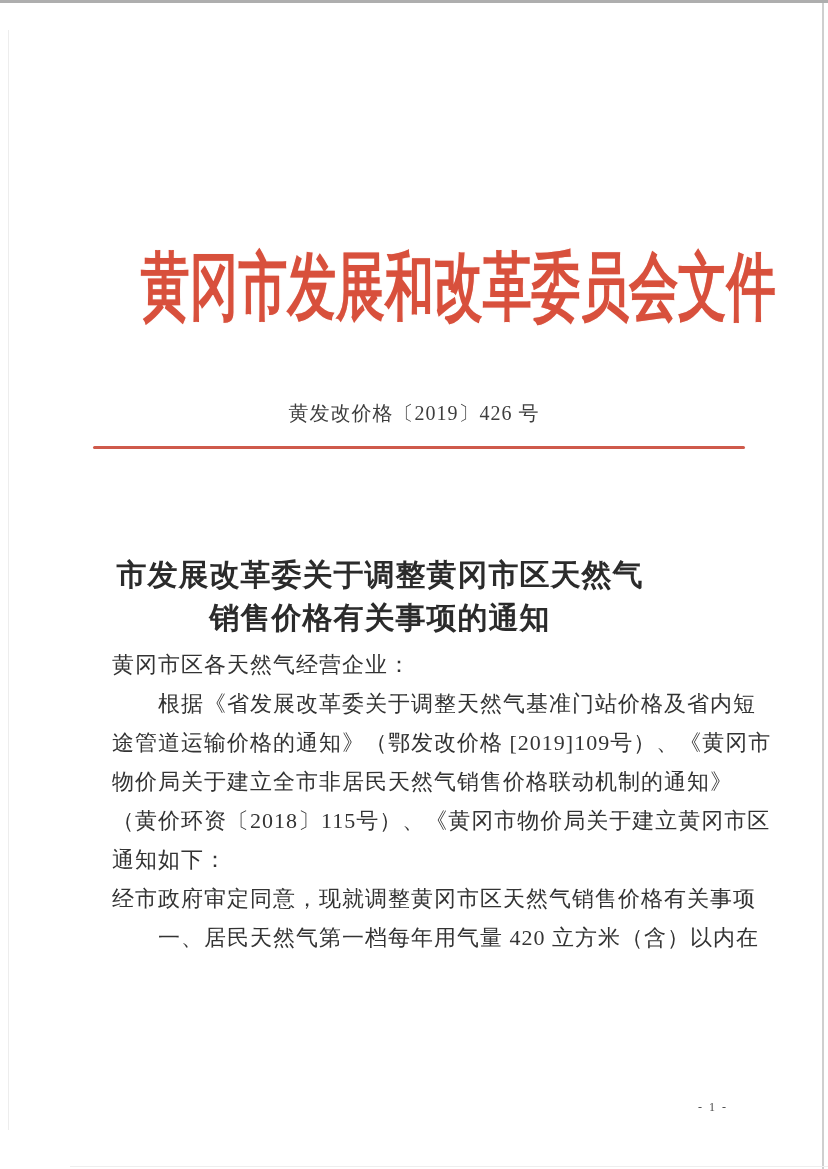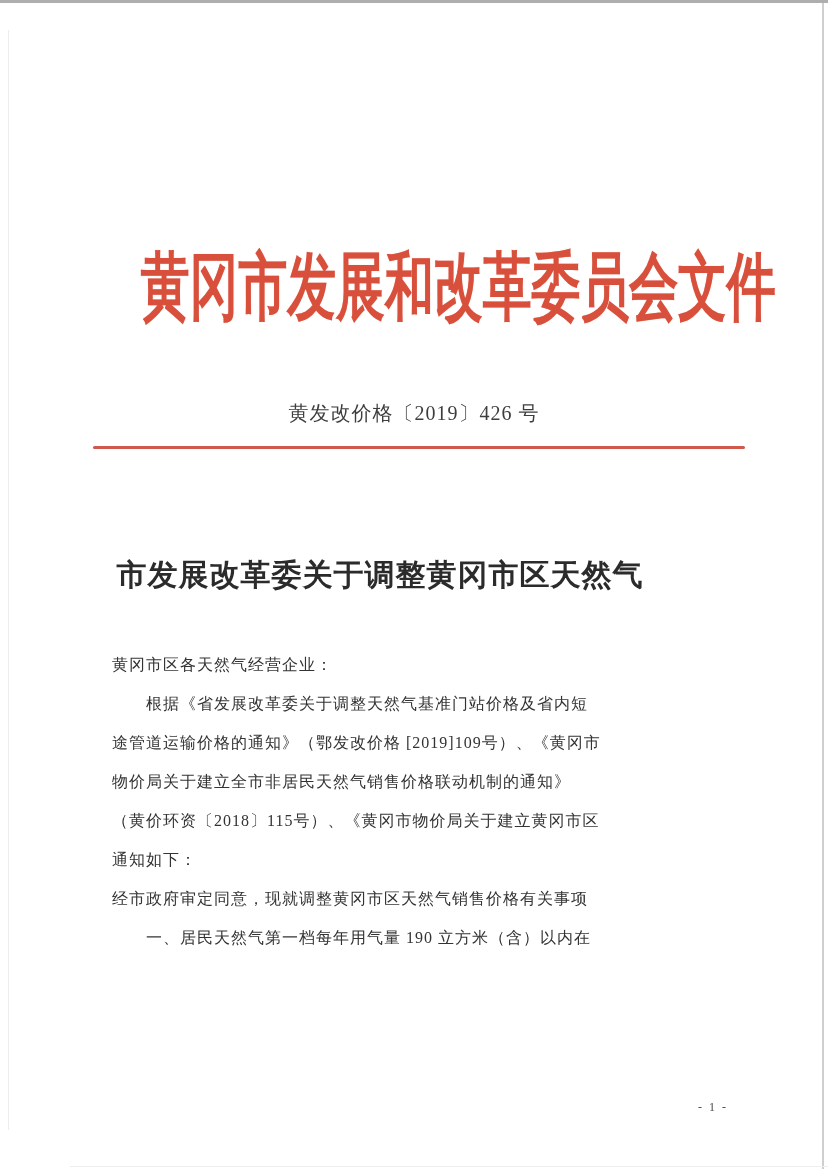--- a/index.html
+++ b/index.html
@@ -87,21 +87,21 @@
     color: #2b2b2b;
     line-height: 43px;
     letter-spacing: 1px;
     margin-top: 26px;
   }
   .body-text {
     position: absolute;
     top: 645px;
     left: 112px;
     width: 648px;
-    font-size: 16px;
+    font-size: 22px;
     color: #333333;
     letter-spacing: 1px;
   }
   .body-text p {
     margin: 0;
     padding: 0;
     height: 39px;
     line-height: 39px;
     white-space: nowrap;
   }
@@ -126,28 +126,29 @@
   <div class="scan-edge-bottom"></div>
 
   <div class="agency-title">黄冈市发展和改革委员会文件</div>
 
   <div class="doc-number">黄发改价格〔2019〕426 号</div>
 
   <div class="red-rule"></div>
 
   <div class="doc-title">
     <div>市发展改革委关于调整黄冈市区天然气</div>
+    <div>销售价格有关事项的通知</div>
   </div>
 
   <div class="body-text">
     <p>黄冈市区各天然气经营企业：</p>
     <p>　　根据《省发展改革委关于调整天然气基准门站价格及省内短</p>
     <p>途管道运输价格的通知》（鄂发改价格 [2019]109号）、《黄冈市</p>
     <p>物价局关于建立全市非居民天然气销售价格联动机制的通知》</p>
     <p>（黄价环资〔2018〕115号）、《黄冈市物价局关于建立黄冈市区</p>
     <p>通知如下：</p>
     <p>经市政府审定同意，现就调整黄冈市区天然气销售价格有关事项</p>
-    <p>　　一、居民天然气第一档每年用气量 190 立方米（含）以内在</p>
+    <p>　　一、居民天然气第一档每年用气量 420 立方米（含）以内在</p>
   </div>
 
   <div class="page-number">- 1 -</div>
 
 </div>
 
 </body></html>

